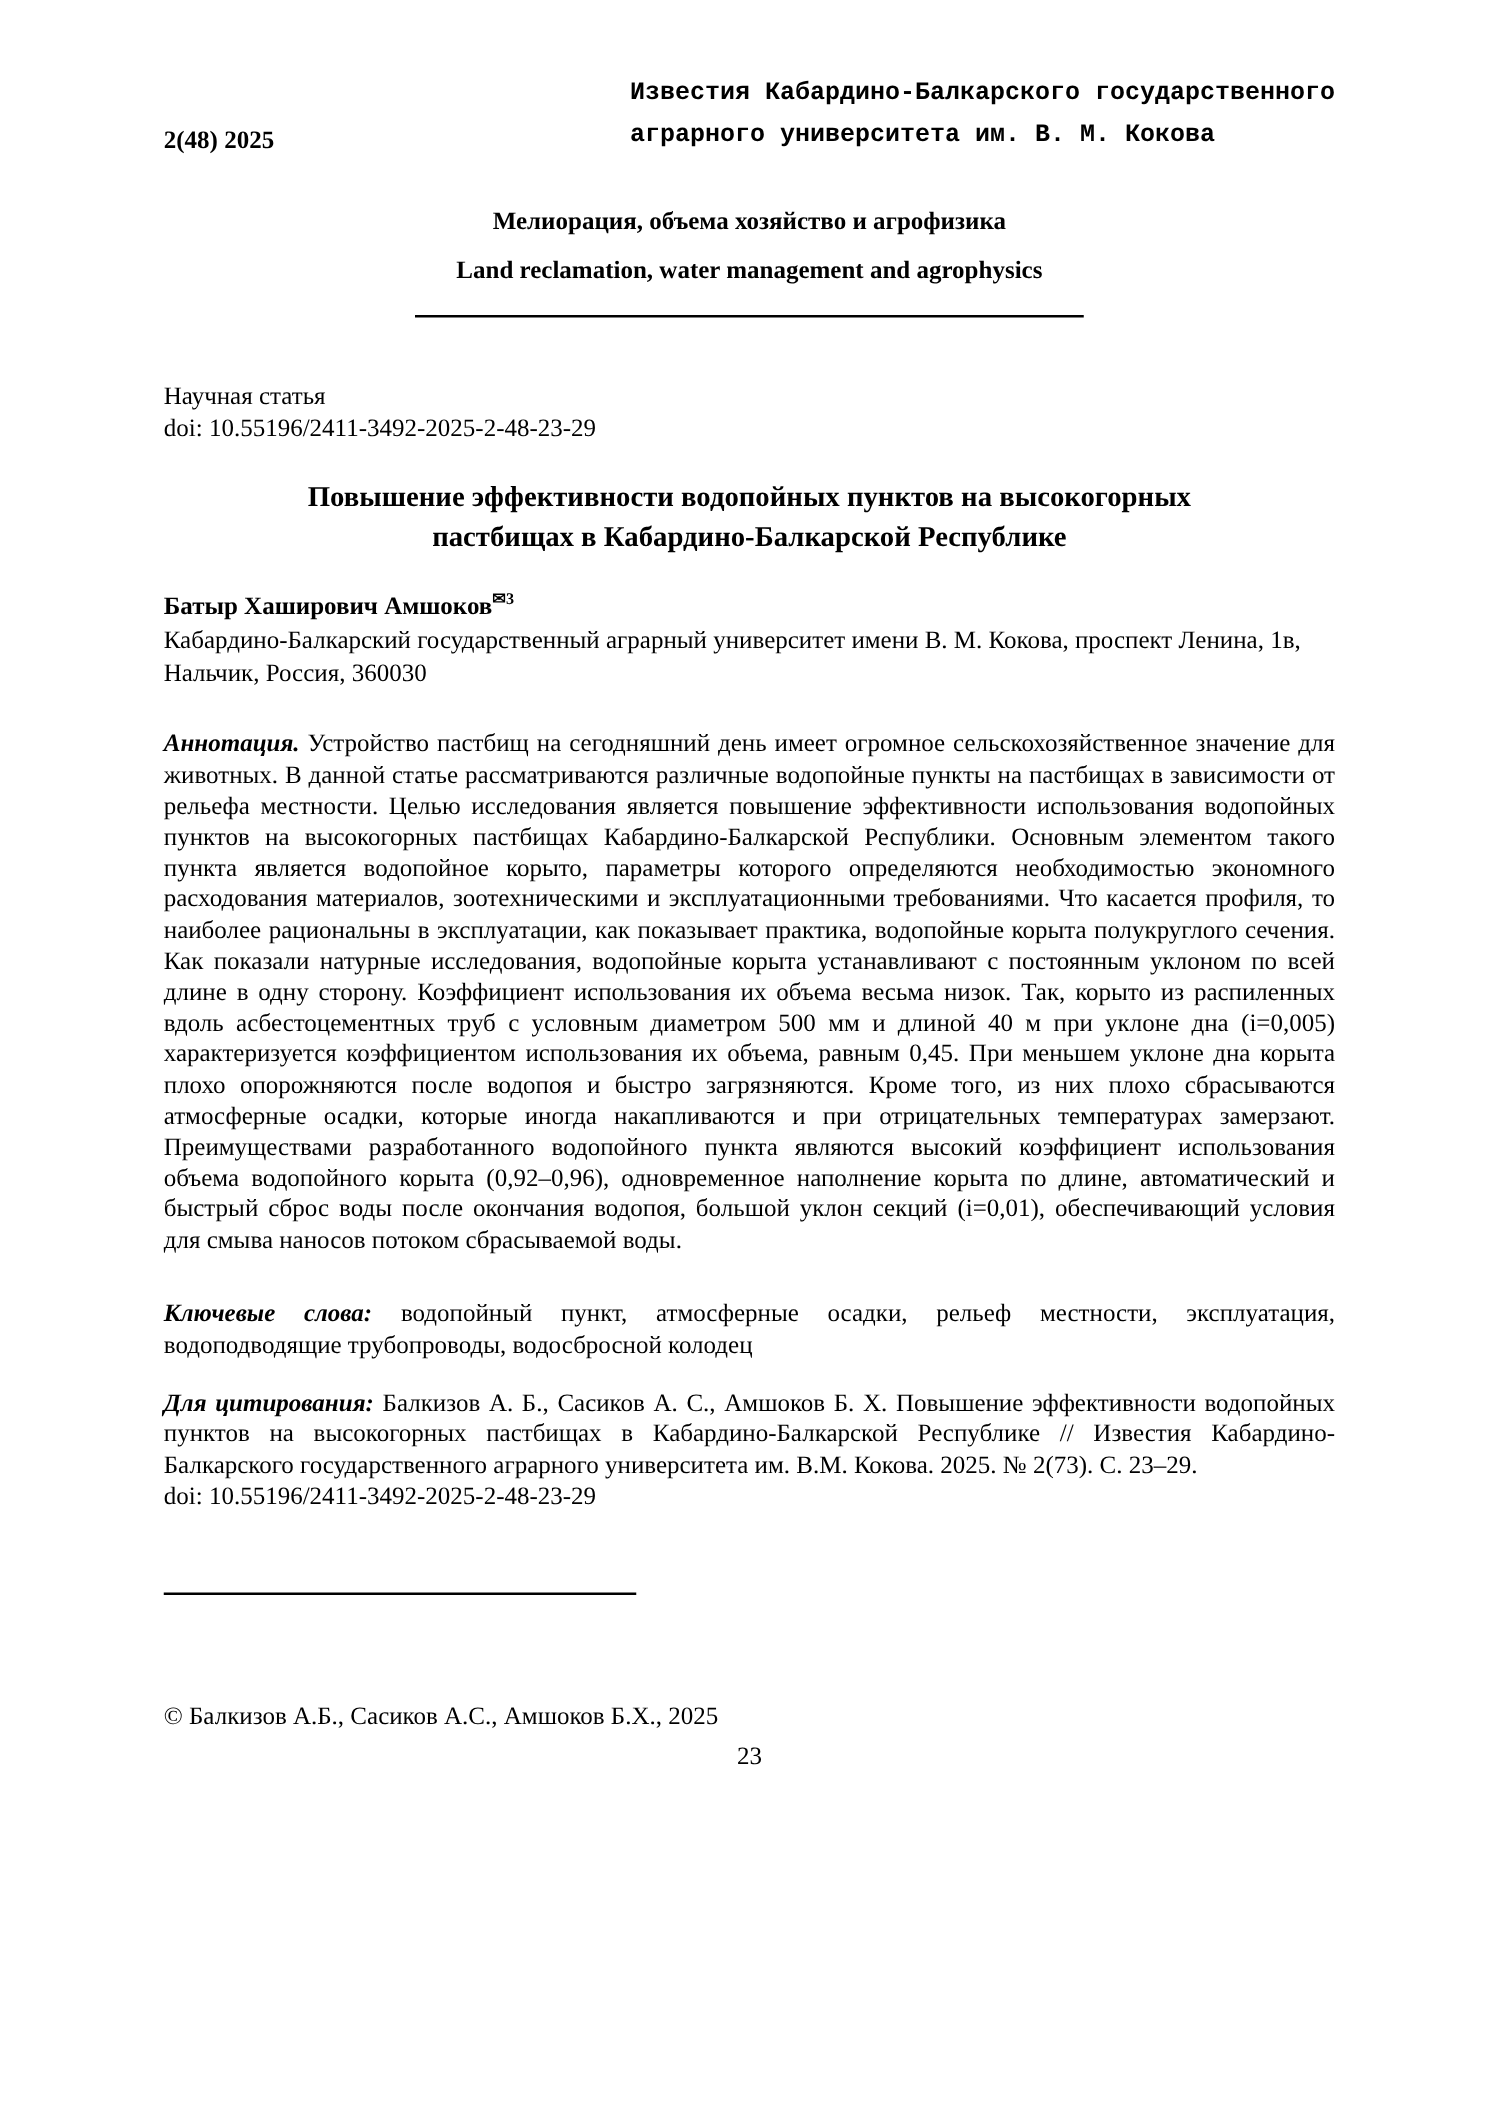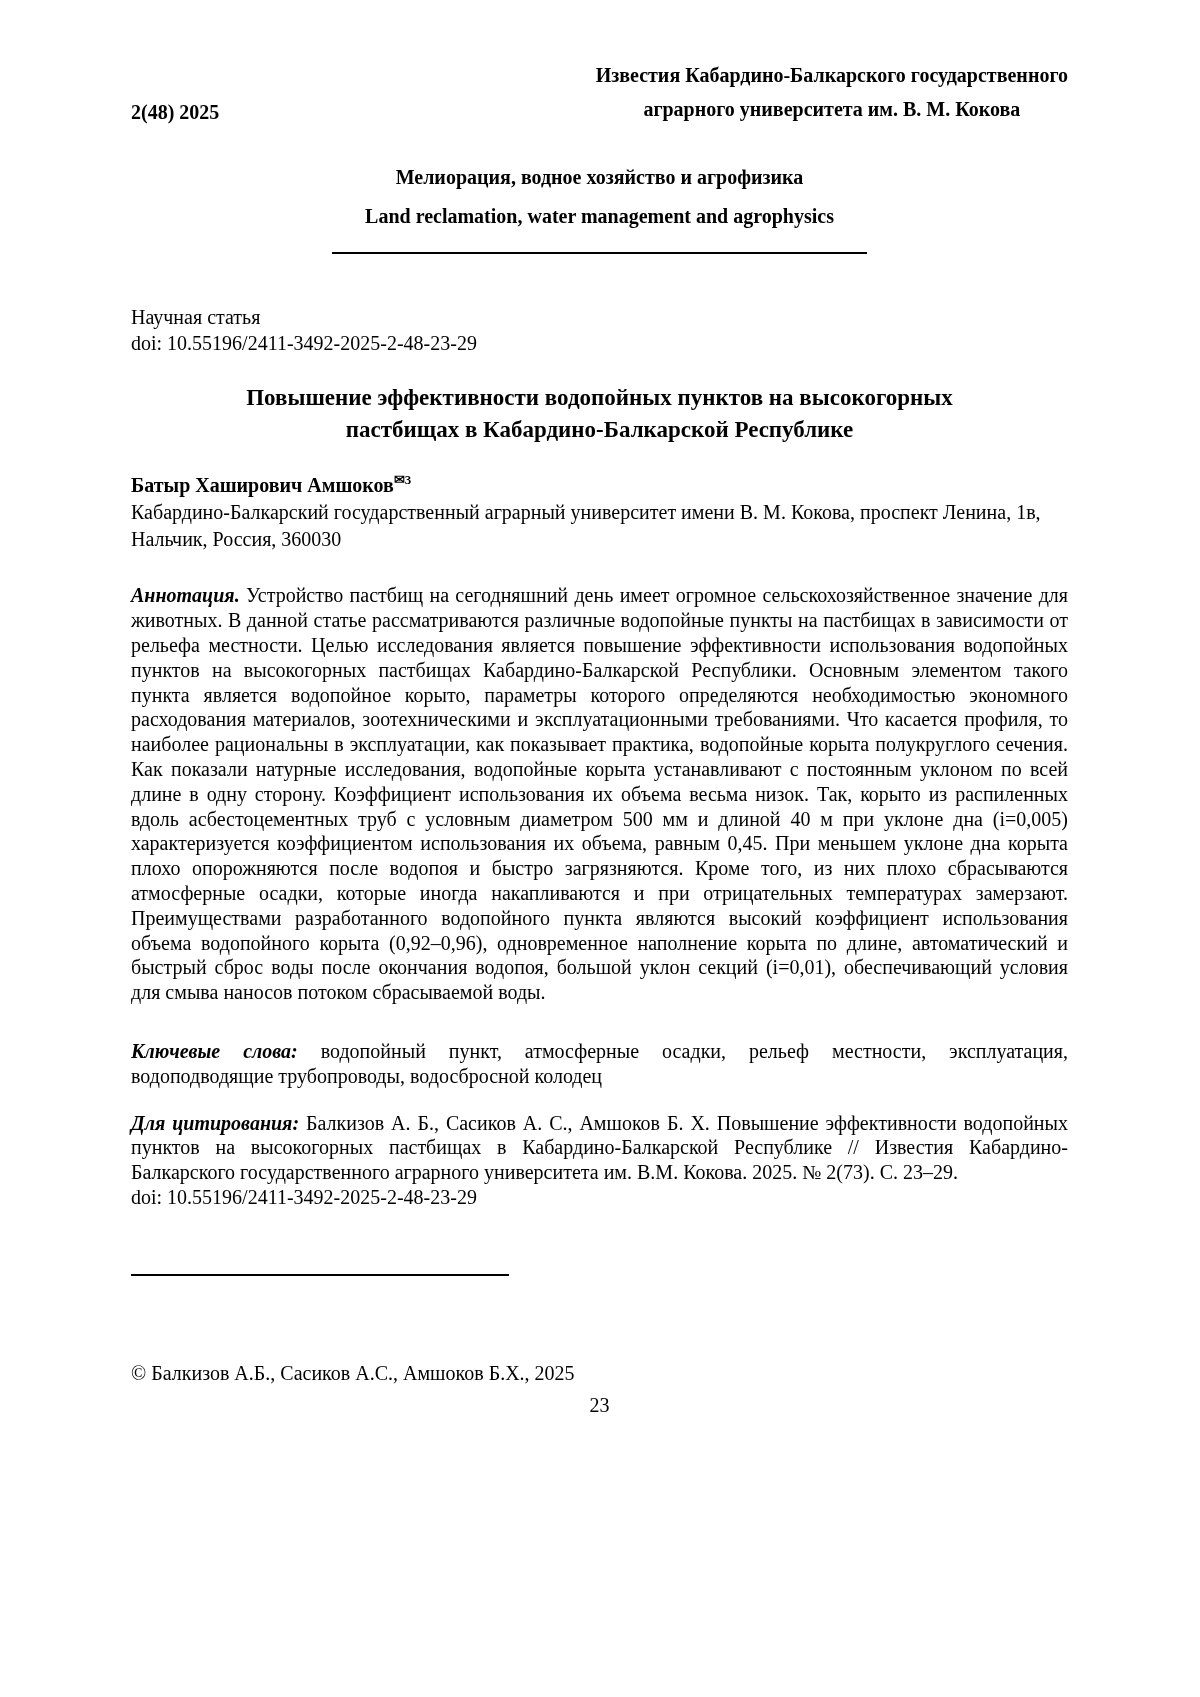--- a/index.html
+++ b/index.html
@@ -16,21 +16,21 @@
 
   
   .hdr {
     display: flex;
     justify-content: space-between;
     align-items: flex-end;
     font-weight: bold;
     font-size: 20px;
   }
   .hdr-issue { white-space: nowrap; padding-bottom: 2px; }
-  .hdr-journal { text-align: center; line-height: 1.7; }
+  .hdr-journal { text-align: left; line-height: 1.7; font-family: Liberation Mono, monospace; }
 
   
   .section-head {
     text-align: center;
     font-weight: bold;
     font-size: 20px;
     margin-top: 40px;
   }
   .section-head.en { margin-top: 16px; }
   .divider-center {
@@ -86,21 +86,21 @@
 <div class="page">
 
   <div class="hdr">
     <div class="hdr-issue">2(48) 2025</div>
     <div class="hdr-journal">
       <div>Известия Кабардино-Балкарского государственного</div>
       <div>аграрного университета им. В. М. Кокова</div>
     </div>
   </div>
 
-  <div class="section-head">Мелиорация, водное хозяйство и агрофизика</div>
+  <div class="section-head">Мелиорация, объема хозяйство и агрофизика</div>
   <div class="section-head en">Land reclamation, water management and agrophysics</div>
   <div class="divider-center"></div>
 
   <div class="meta">
     <p>Научная статья</p>
     <p>doi: 10.55196/2411-3492-2025-2-48-23-29</p>
   </div>
 
   <h1 class="article-title">Повышение эффективности водопойных пунктов на высокогорных пастбищах в Кабардино-Балкарской Республике</h1>
 

